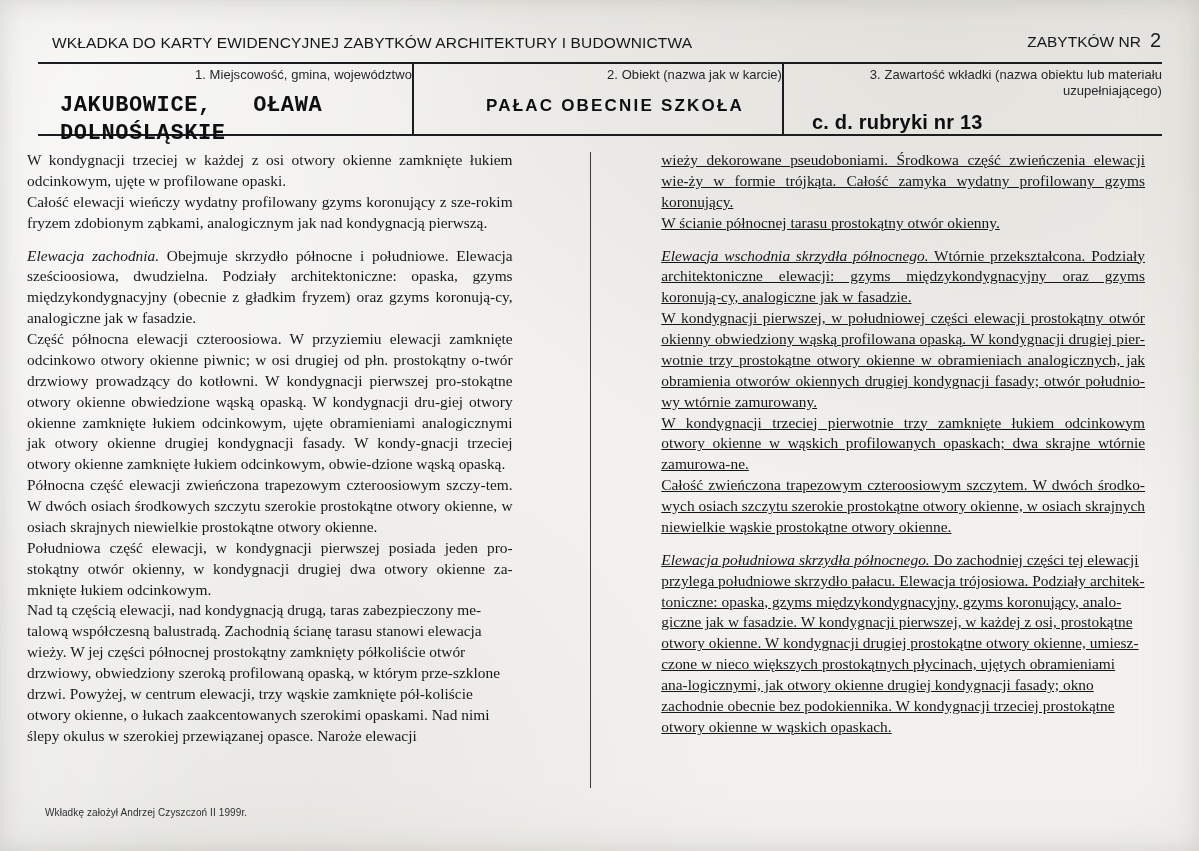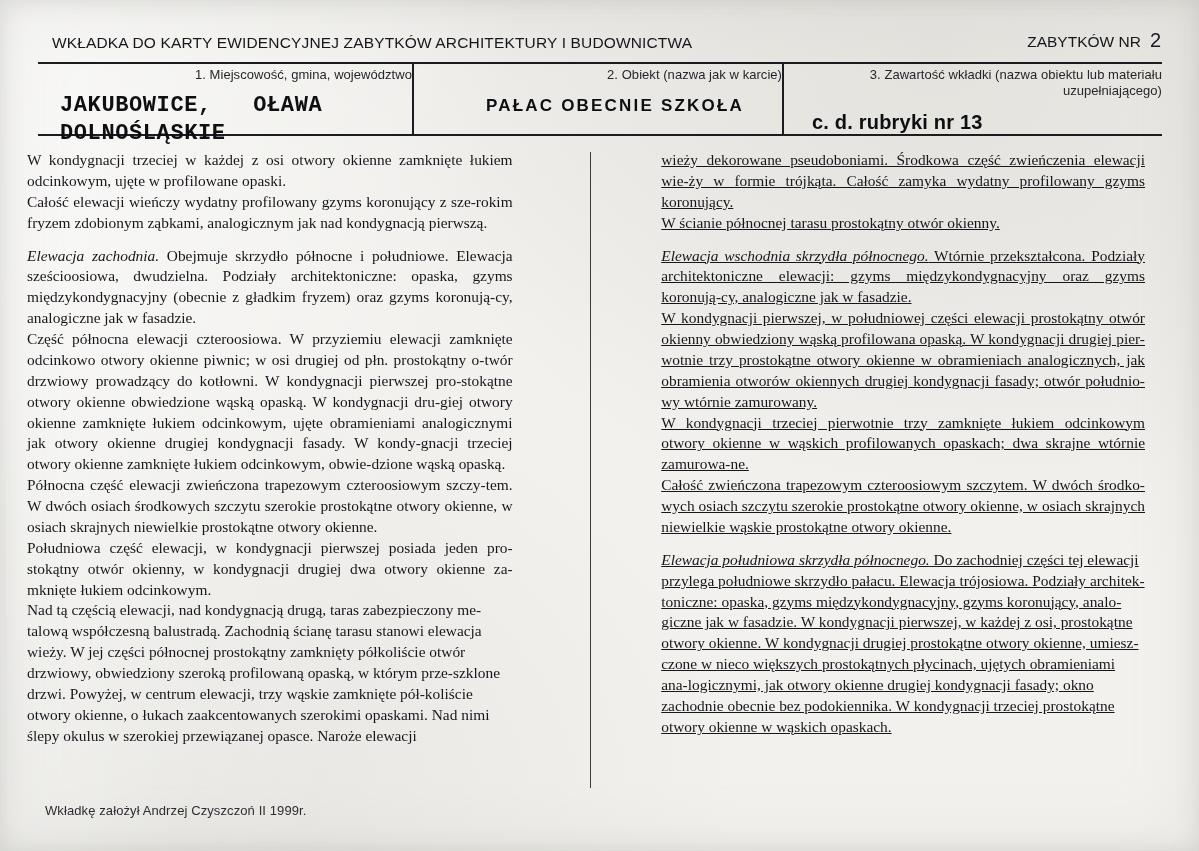--- a/index.html
+++ b/index.html
@@ -164,21 +164,21 @@
   .col p.spaced { margin-top: 12px; }
   .col p:last-child { text-align: left; }
   .it { font-style: italic; }
 
   
   .footer {
     position: absolute;
     left: 45px;
     bottom: 33px;
     font-family: "Liberation Sans", sans-serif;
-    font-size: 13px;
+    font-size: 10px;
     color: #2b2c30;
     letter-spacing: 0.1px;
   }
 </style>
 </head>
 <body>
 
 <div class="page">
 
   <div class="topbar">

